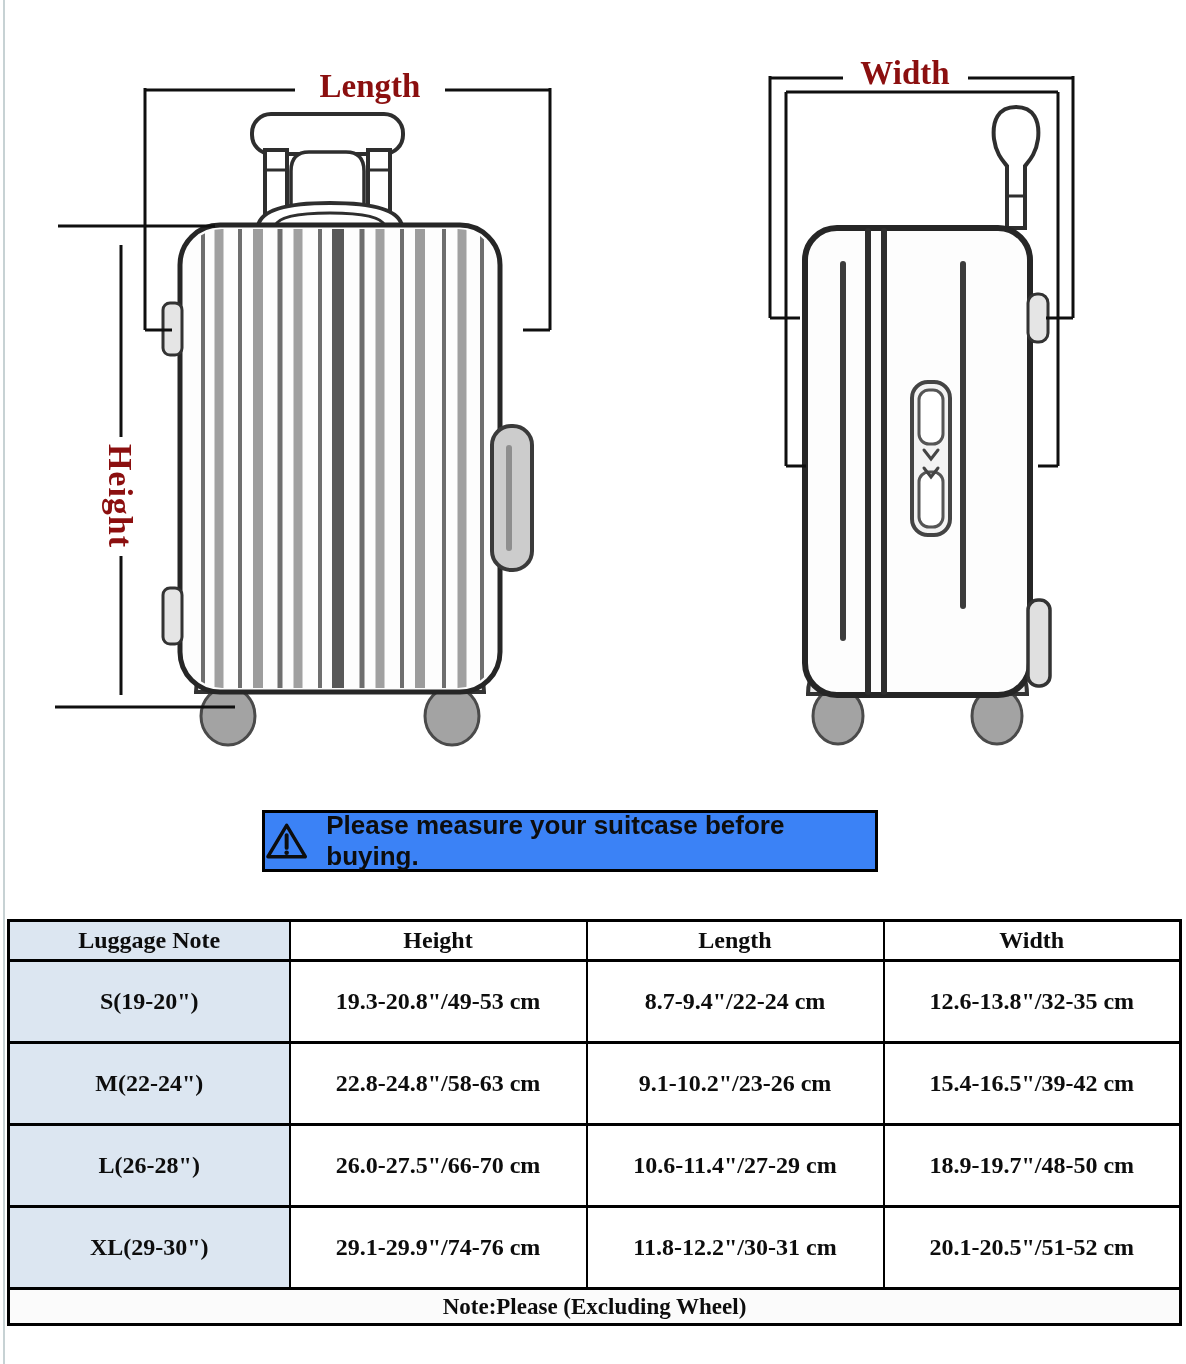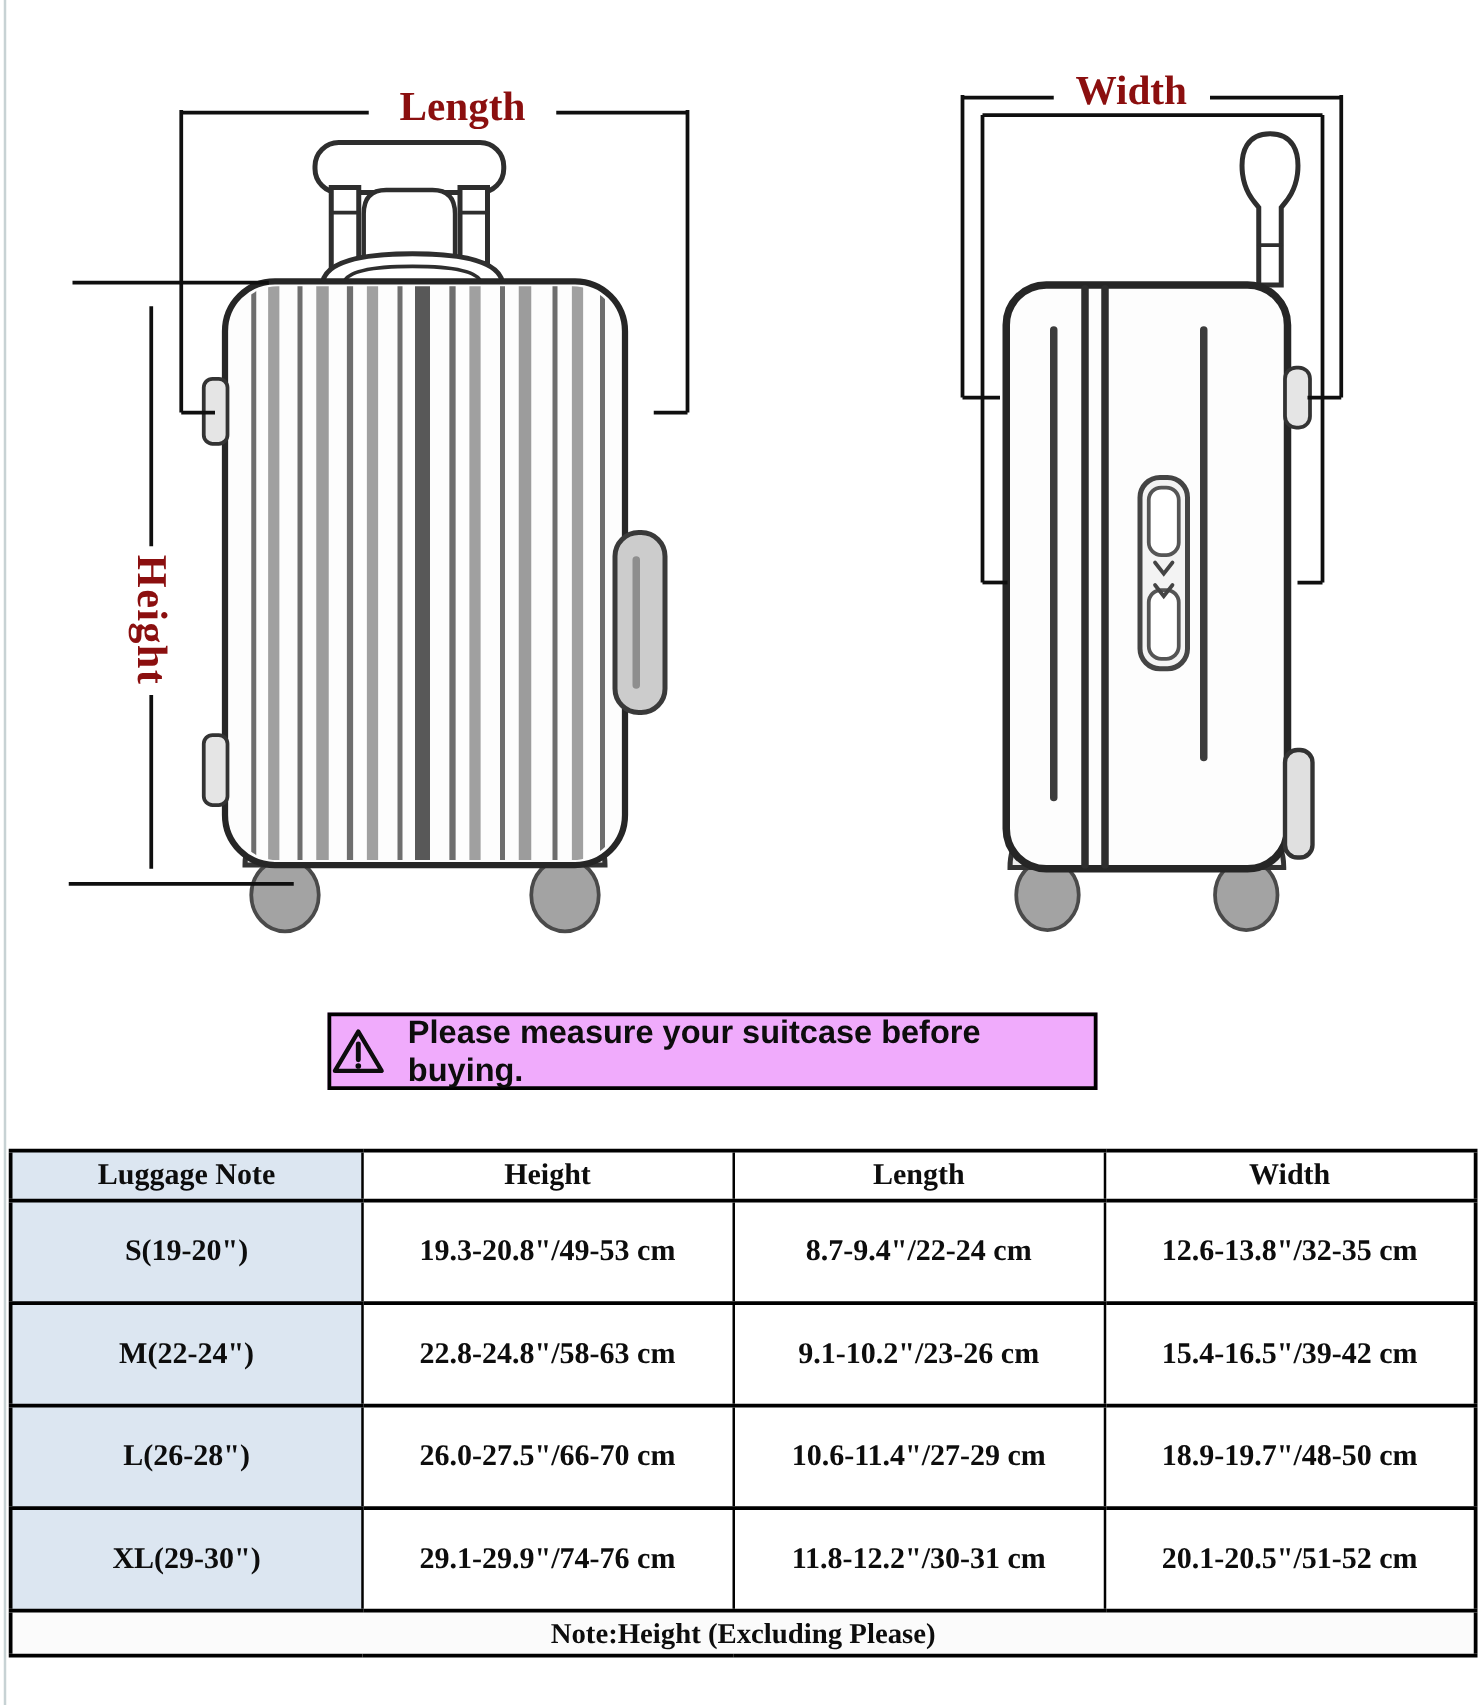--- a/index.html
+++ b/index.html
@@ -14,21 +14,21 @@
     font-family:"Liberation Serif",serif;white-space:nowrap;
   }
   .label-length{left:295px;top:68px;width:150px;text-align:center;}
   .label-width{left:830px;top:55px;width:150px;text-align:center;}
   .label-height{
     left:120px;top:496px;transform:translate(-50%,-50%) rotate(90deg);
     font-size:34px;letter-spacing:1px;
   }
   .banner{
     position:absolute;left:262px;top:810px;width:616px;height:62px;
-    background:#f0abfc;border:3px solid #000;box-sizing:border-box;
+    background:#3b82f6;border:3px solid #000;box-sizing:border-box;
     display:flex;align-items:center;justify-content:center;gap:18px;
   }
   .banner-text{
     font-family:"Liberation Sans",sans-serif;font-weight:bold;font-size:26px;color:#0d0d0d;
   }
   .size-table{
     position:absolute;left:7px;top:919px;width:1172px;
     border-collapse:collapse;table-layout:fixed;text-align:center;
     border:3px solid #000;
   }
@@ -221,16 +221,16 @@
       <td>10.6-11.4"/27-29 cm</td>
       <td>18.9-19.7"/48-50 cm</td>
     </tr>
     <tr class="data-row">
       <td class="blue">XL(29-30")</td>
       <td>29.1-29.9"/74-76 cm</td>
       <td>11.8-12.2"/30-31 cm</td>
       <td>20.1-20.5"/51-52 cm</td>
     </tr>
     <tr class="note-row">
-      <td colspan="4">Note:Height (Excluding Please)</td>
+      <td colspan="4">Note:Please (Excluding Wheel)</td>
     </tr>
   </tbody>
 </table>
 
 </body></html>

